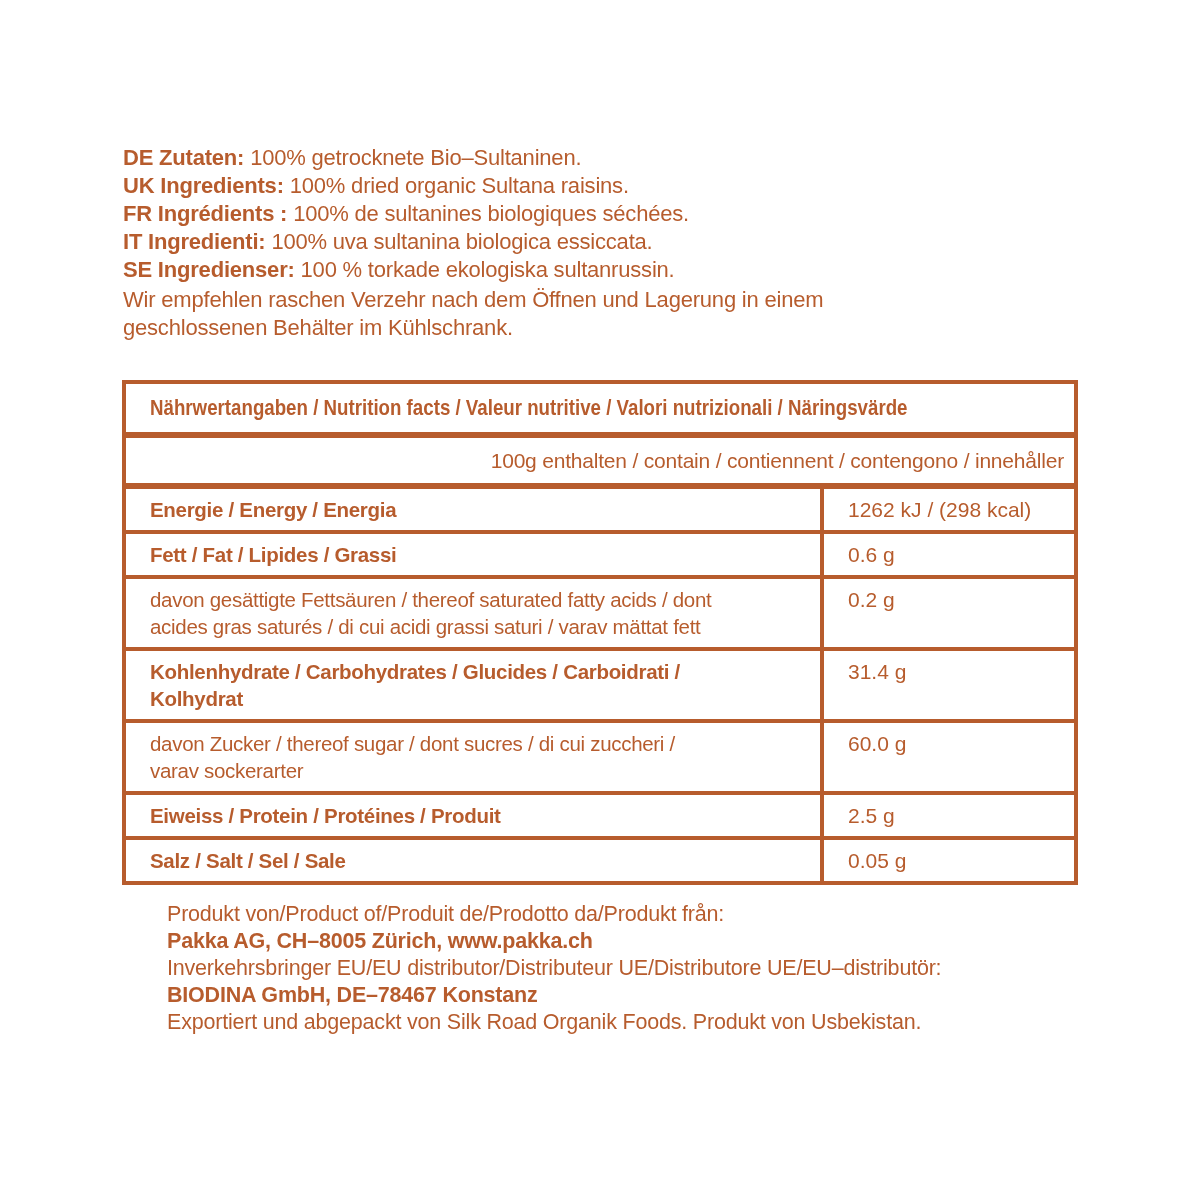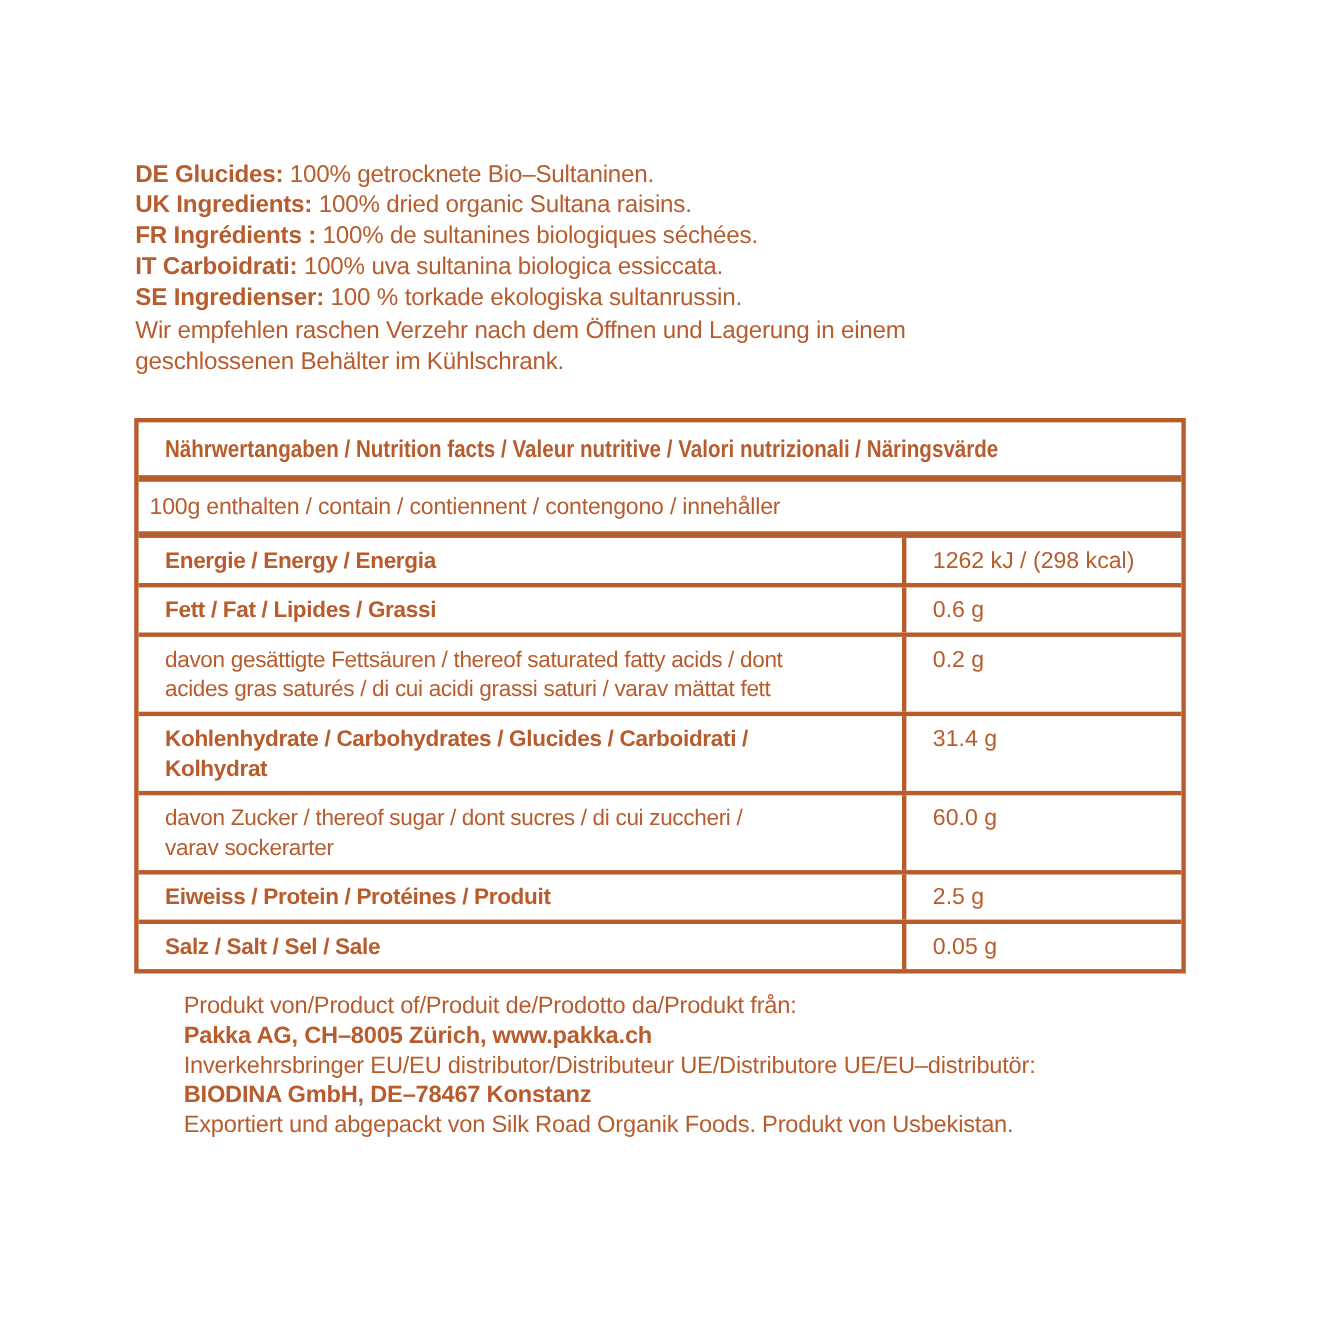--- a/index.html
+++ b/index.html
@@ -60,21 +60,21 @@
   }
   .t-title-inner {
     display: inline-block;
     transform: scaleX(0.85);
     transform-origin: 0 50%;
     white-space: nowrap;
   }
   .t-sub {
     font-size: 21px;
     line-height: 27px;
-    text-align: left;
+    text-align: right;
     padding: 9px 10px;
     border-bottom: 6px solid #b75c2d;
     letter-spacing: -0.2px;
   }
   .t-row {
     display: flex;
     align-items: flex-start;
   }
   .t-row + .t-row { border-top: 4px solid #b75c2d; }
   .t-label {
@@ -108,24 +108,24 @@
     line-height: 27px;
     letter-spacing: -0.2px;
     margin-left: 44px;
   }
   .footer .bold { font-weight: bold; }
 </style>
 </head>
 <body>
 
 <div class="ingredients">
-  <div><span class="ing-label">DE Glucides:</span> <span>100% getrocknete Bio–Sultaninen.</span></div>
+  <div><span class="ing-label">DE Zutaten:</span> <span>100% getrocknete Bio–Sultaninen.</span></div>
   <div><span class="ing-label">UK Ingredients:</span> <span>100% dried organic Sultana raisins.</span></div>
   <div><span class="ing-label">FR Ingrédients :</span> <span>100% de sultanines biologiques séchées.</span></div>
-  <div><span class="ing-label">IT Carboidrati:</span> <span>100% uva sultanina biologica essiccata.</span></div>
+  <div><span class="ing-label">IT Ingredienti:</span> <span>100% uva sultanina biologica essiccata.</span></div>
   <div><span class="ing-label">SE Ingredienser:</span> <span>100 % torkade ekologiska sultanrussin.</span></div>
 </div>
 
 <div class="note">Wir empfehlen raschen Verzehr nach dem Öffnen und Lagerung in einem
 geschlossenen Behälter im Kühlschrank.</div>
 
 <div class="ntable">
   <div class="t-title">
     <span class="t-title-inner">Nährwertangaben / Nutrition facts / Valeur nutritive / Valori nutrizionali / Näringsvärde</span>
   </div>

